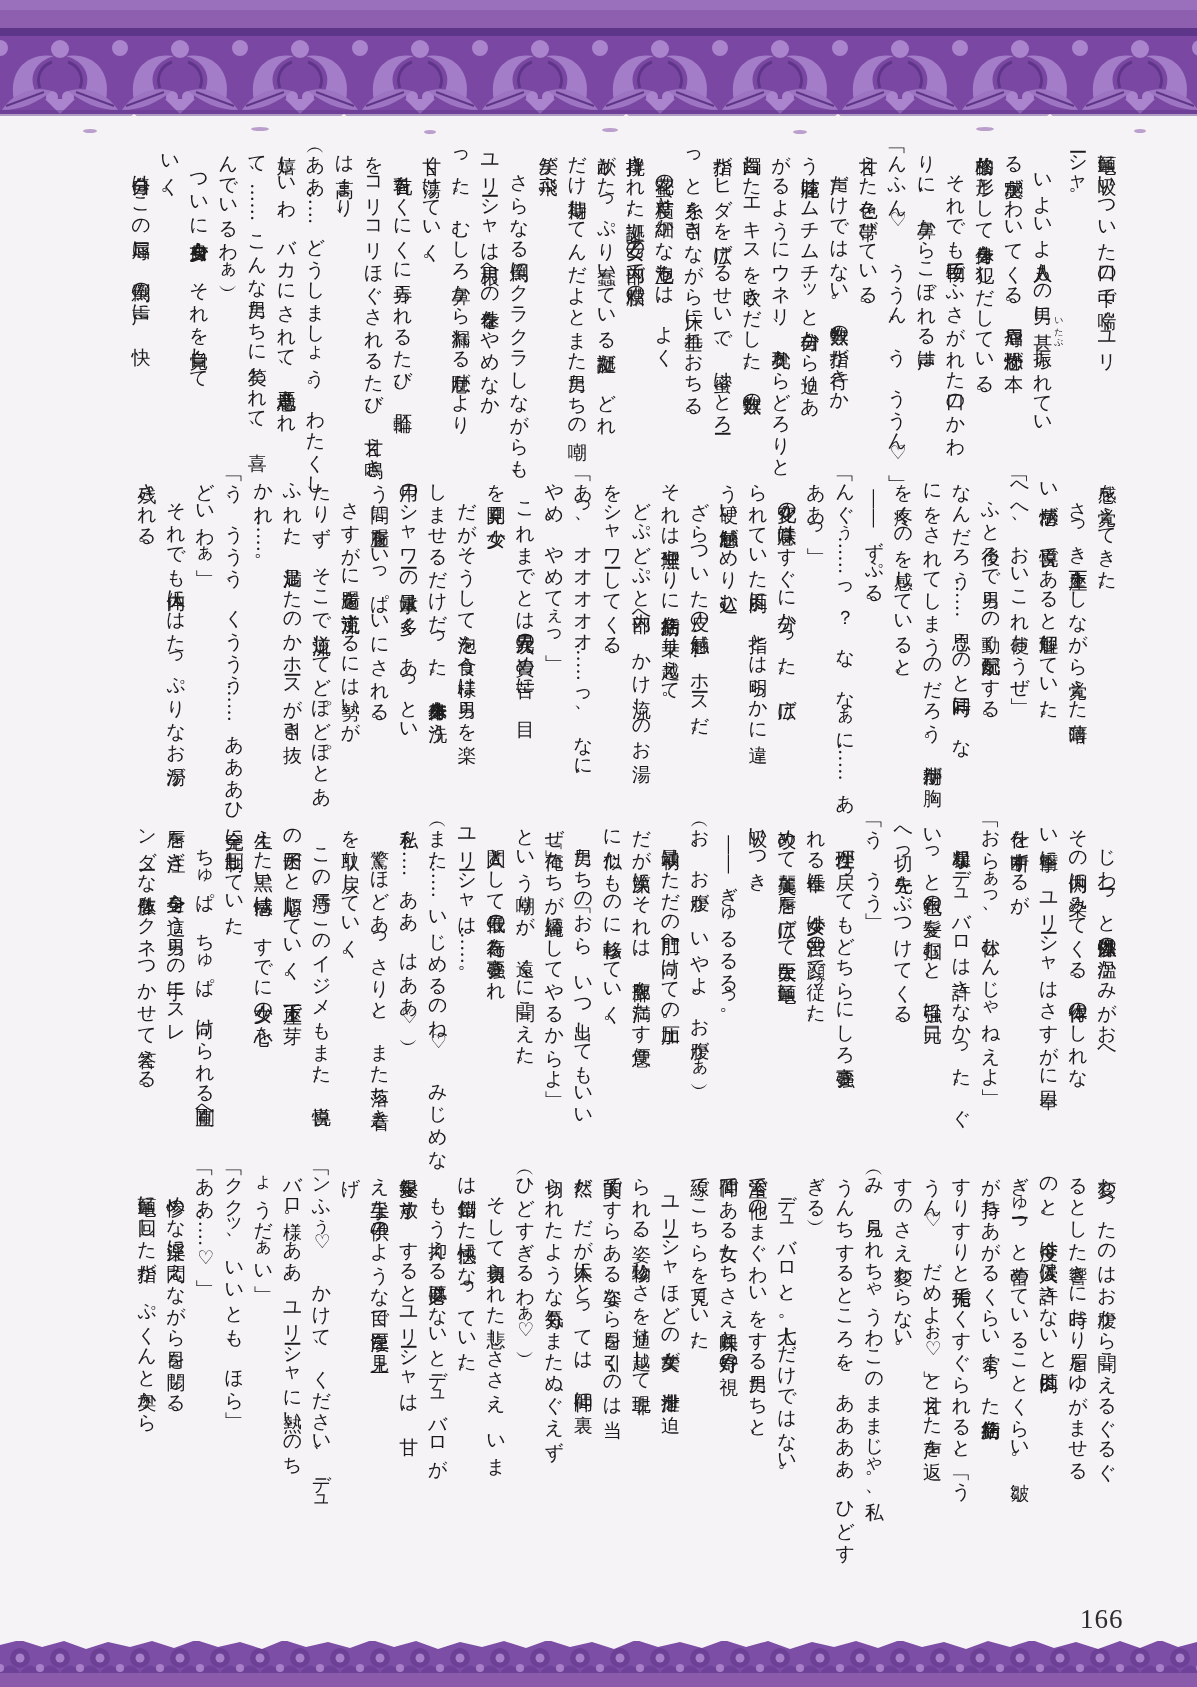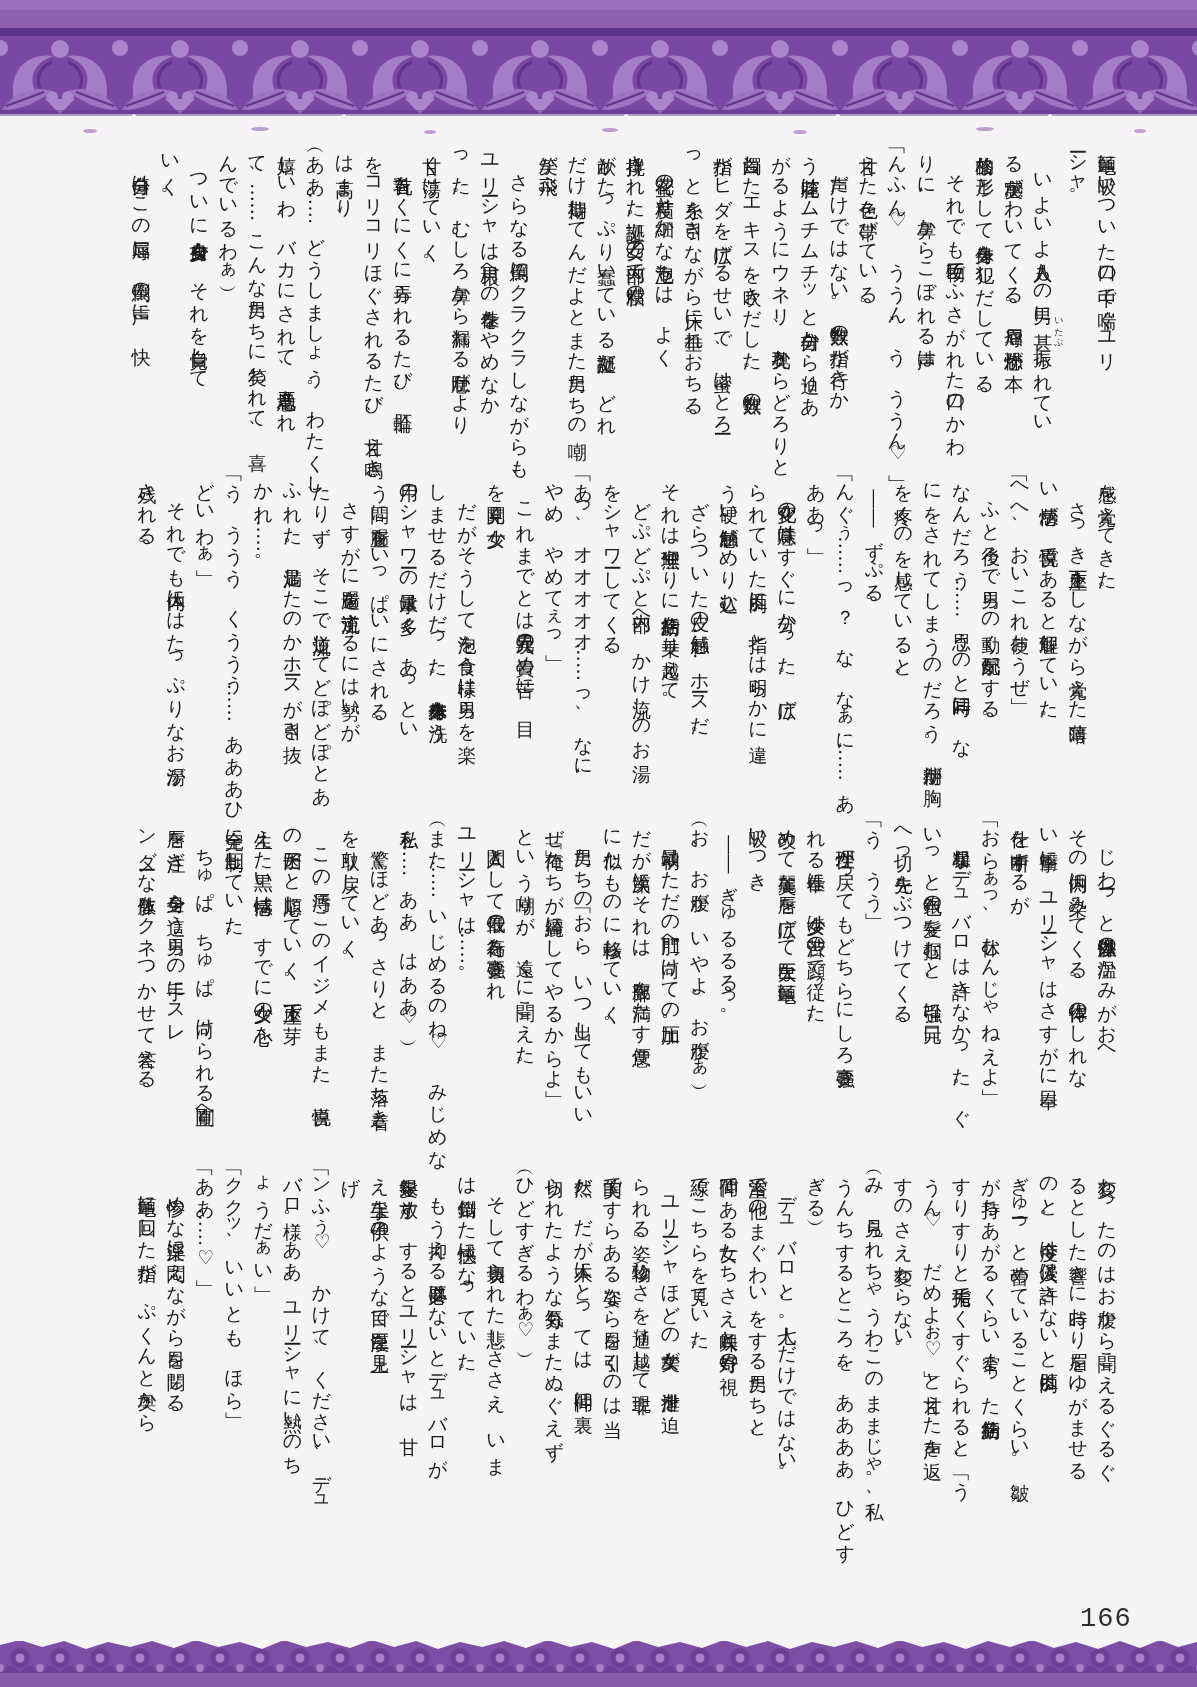--- a/index.html
+++ b/index.html
@@ -23,21 +23,21 @@
   #band-4{top:1164px;}
   .tcol{
     line-height:29.1px;
     white-space:nowrap;
     letter-spacing:0.2px;
     overflow:visible;
   }
   .tcol ruby rt{font-size:9px;letter-spacing:0;}
   #page-number{
     position:absolute;left:1080px;top:1604px;
-    font-family:Liberation Mono, monospace;
+    font-family:Liberation Serif, serif;
     font-size:27px;color:#2e2c2e;letter-spacing:1px;
   }
 </style>
 </head>
 <body>
 
 <svg id="top-border" class="border-svg" width="1197" height="140" viewBox="0 0 1197 140">
   <defs>
     <pattern id="frieze" x="0" y="36" width="120" height="78" patternUnits="userSpaceOnUse">
       <circle cx="0" cy="12" r="8" fill="#aa84cc"></circle>

